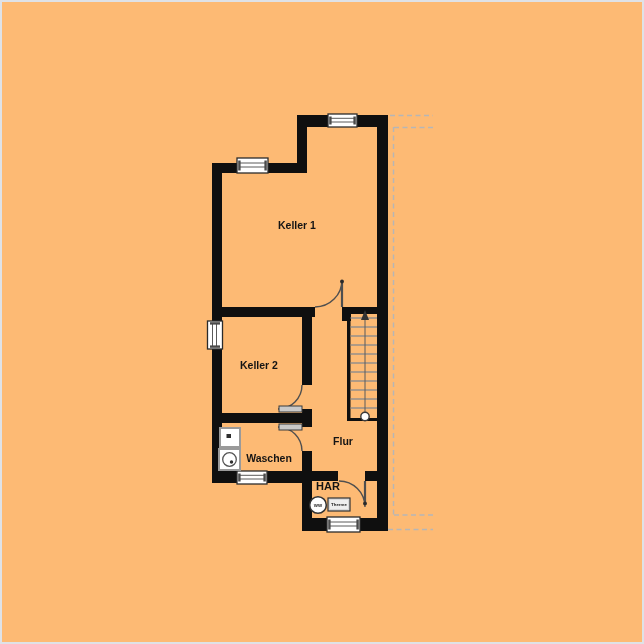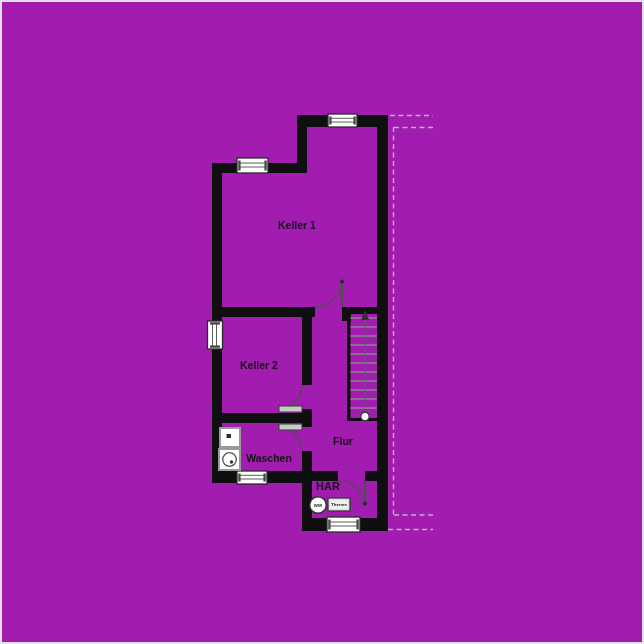--- a/index.html
+++ b/index.html
@@ -1,17 +1,17 @@
 <!DOCTYPE html>
 <html><head>
 <meta charset="utf-8">
 <style>
   html,body{margin:0;padding:0;background:#ffffff;}
   .canvas{
-    position:relative;width:644px;height:644px;background:#a21caf;overflow:hidden;
+    position:relative;width:644px;height:644px;background:#fdba74;overflow:hidden;
     font-family:"Liberation Sans", sans-serif;
   }
   .frame{position:absolute;inset:0;border:2px solid #dfe2e7;pointer-events:none;}
   svg{position:absolute;left:0;top:0;}
   .wall{fill:#0f0f0f;stroke:none;}
   .win-frame{fill:#ffffff;stroke:#2b2b2b;stroke-width:1.3;}
   .win-line{stroke:#5a5a5a;stroke-width:1;}
   .win-cap{fill:#4a4a4a;}
   .door-arc{fill:none;stroke:#4f4f4f;stroke-width:1.4;}
   .leaf{stroke:#4f4f4f;stroke-width:2.2;}

